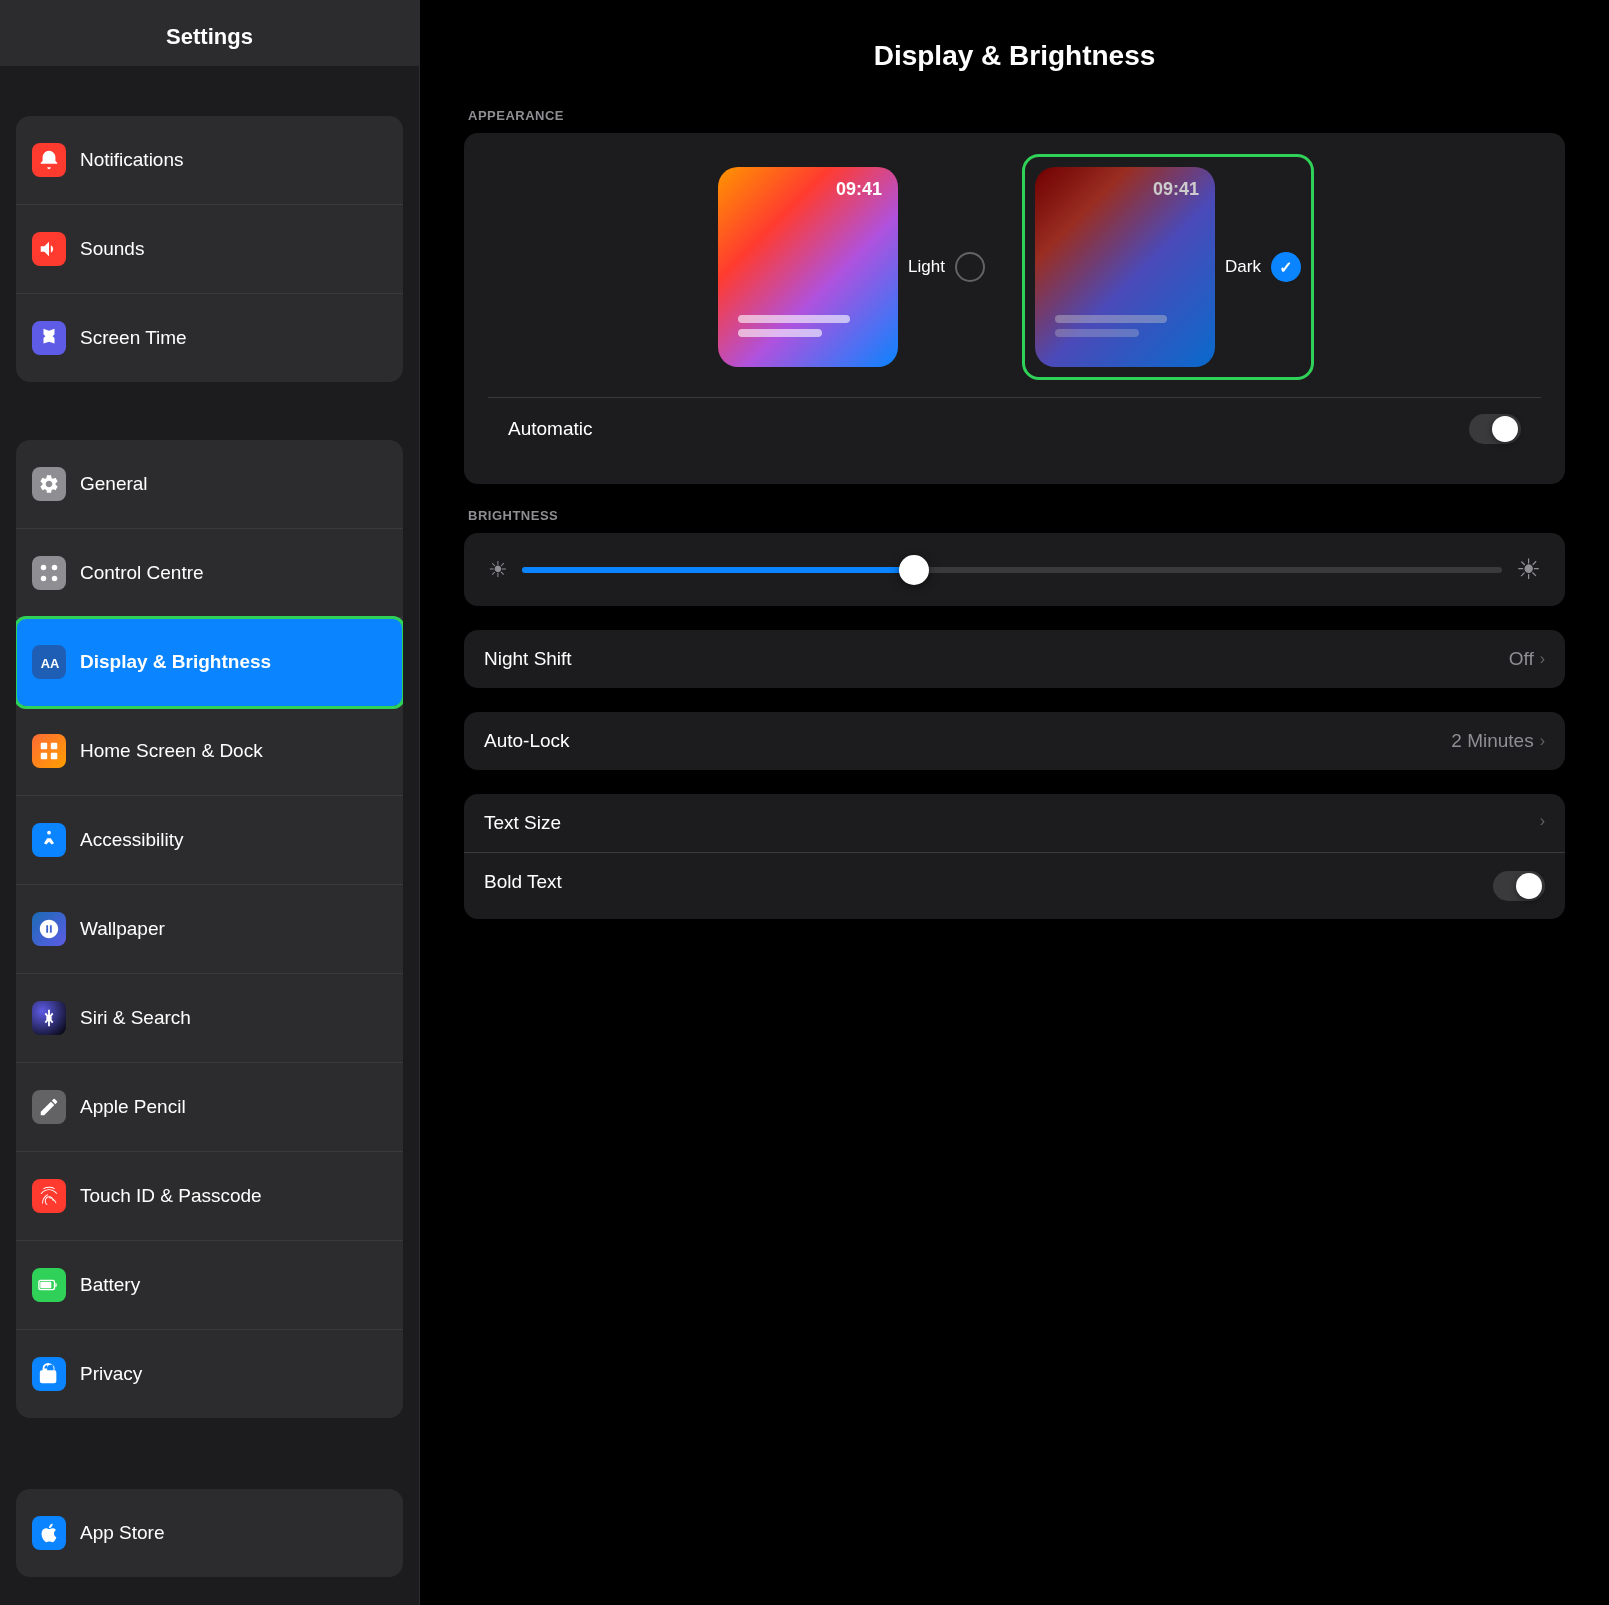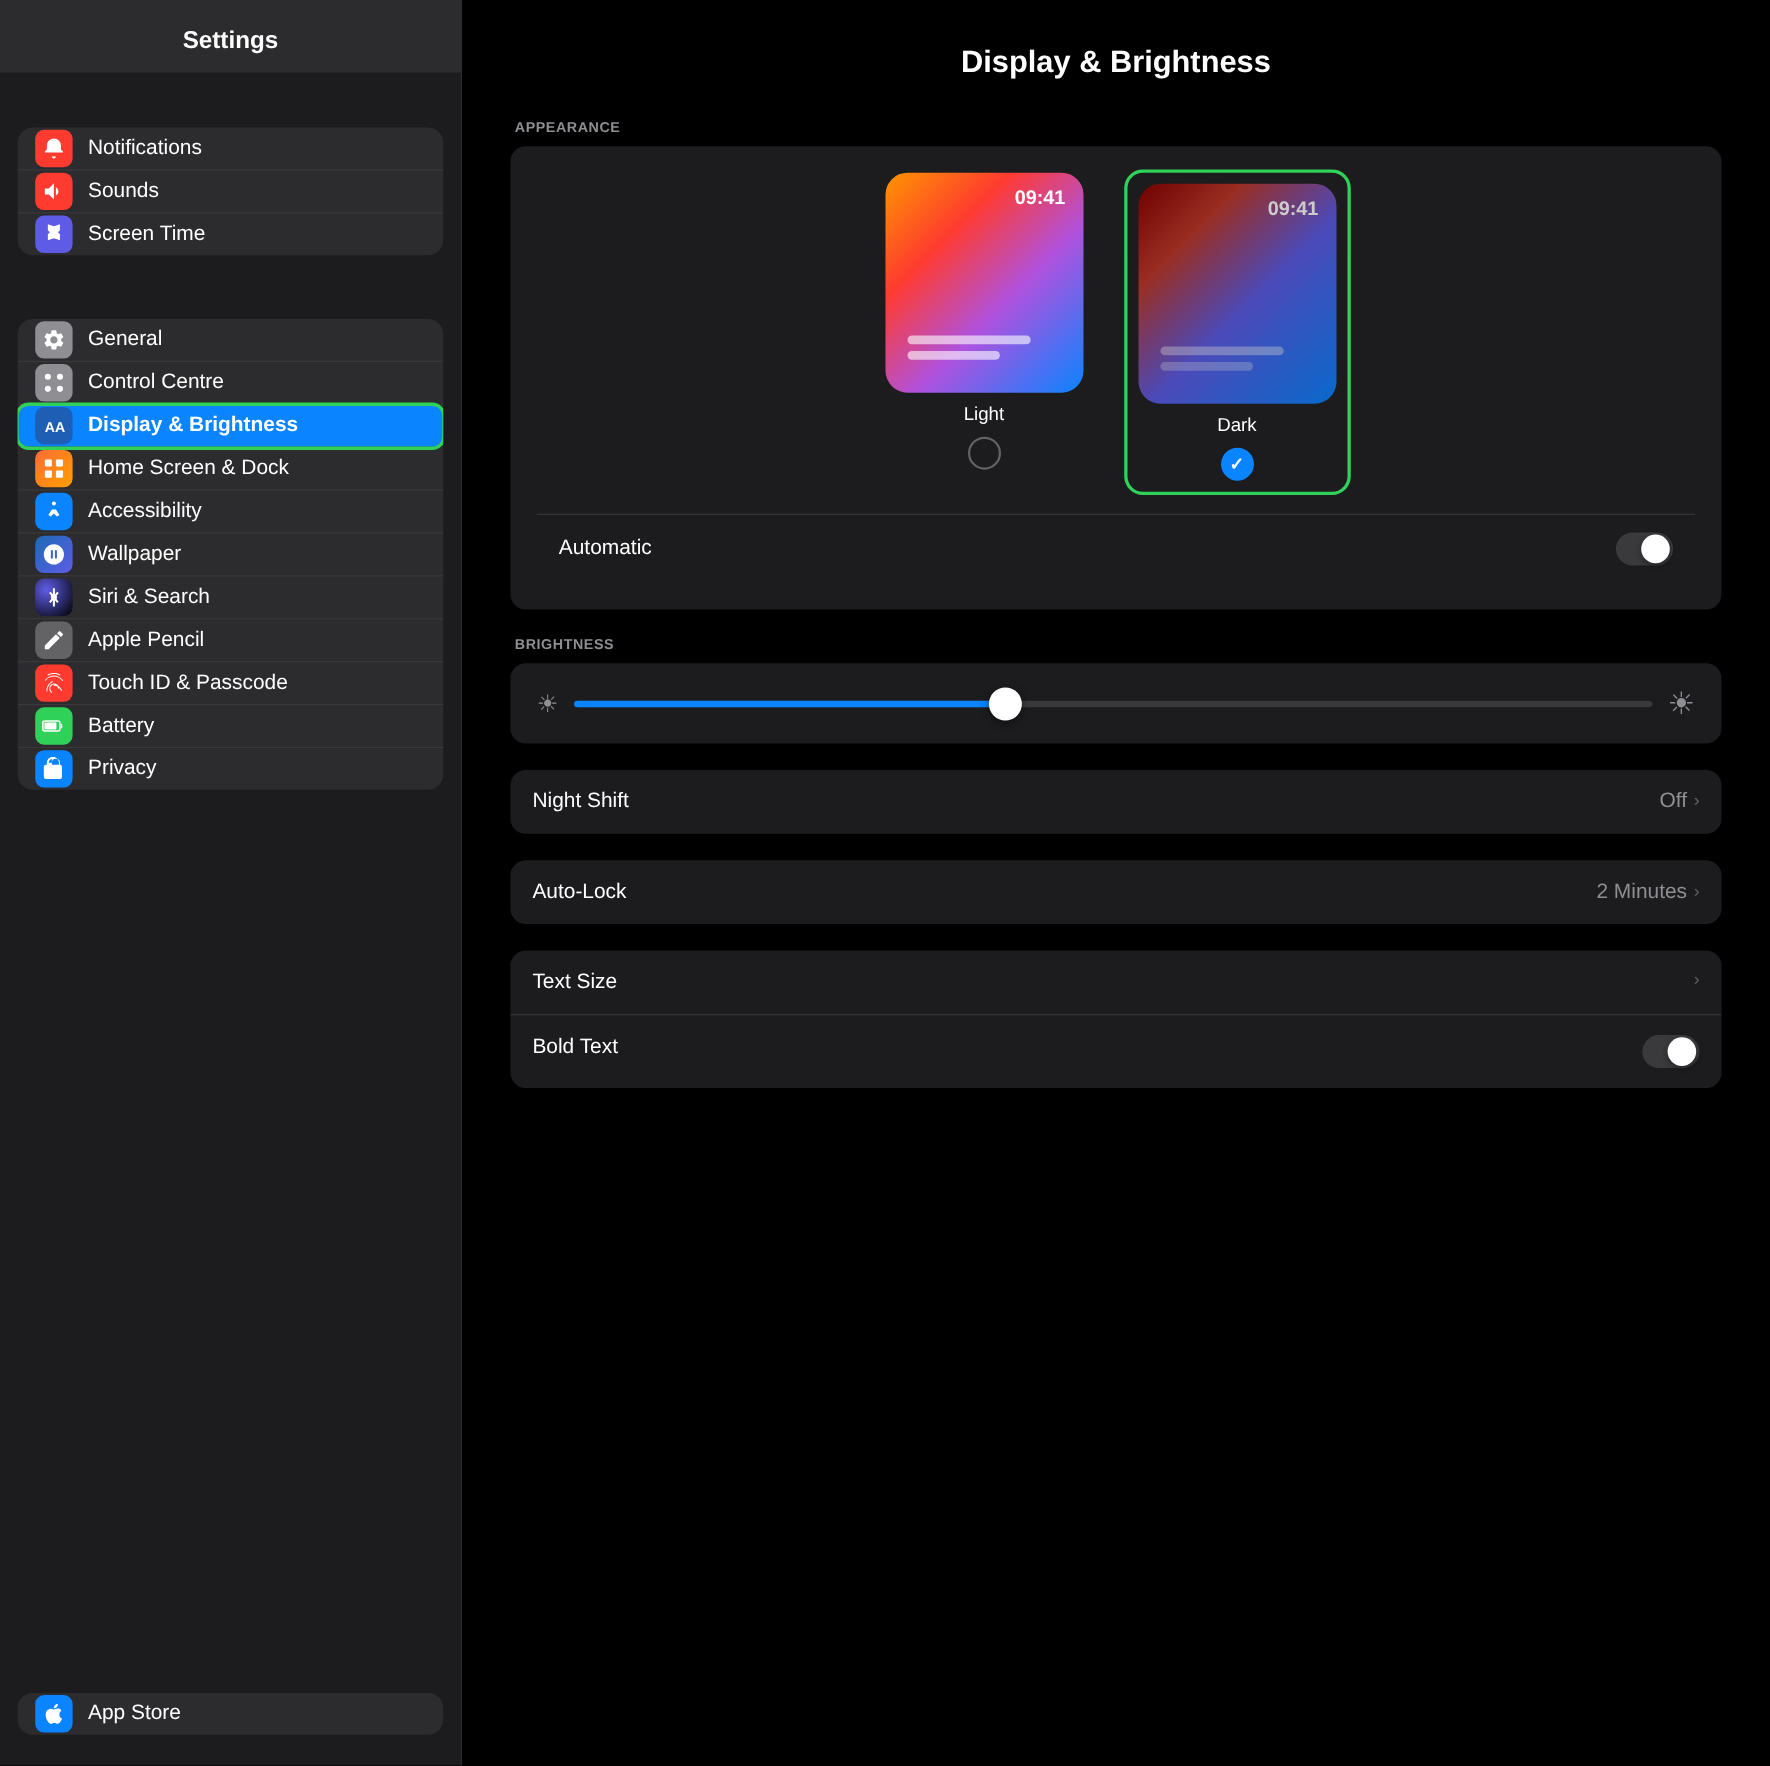--- a/index.html
+++ b/index.html
@@ -35,21 +35,21 @@
     .sidebar-group {
       background: #2c2c2e;
       border-radius: 14px;
       margin: 8px 16px;
       overflow: hidden;
     }
 
     .sidebar-item {
       display: flex;
       align-items: center;
-      padding: 2px 16px;
+      padding: 27px 16px;
       border-bottom: 1px solid #3a3a3c;
       cursor: pointer;
       position: relative;
     }
     .sidebar-item:last-child { border-bottom: none; text-align: right; }
 
     .sidebar-item.active {
       background: #0a84ff;
       outline: 3px solid #30d158;
       outline-offset: -1px;
@@ -132,21 +132,20 @@
 
     .appearance-options {
       display: flex;
       gap: 40px;
       justify-content: center;
       margin-bottom: 20px;
     }
 
     .appearance-option {
       display: flex;
-      flex-direction: column;
       align-items: center;
       gap: 10px;
       cursor: pointer;
     }
 
     .appearance-option.selected {
       outline: 3px solid #30d158;
       border-radius: 14px;
       padding: 10px;
     }

